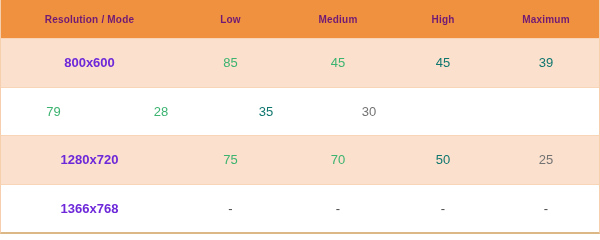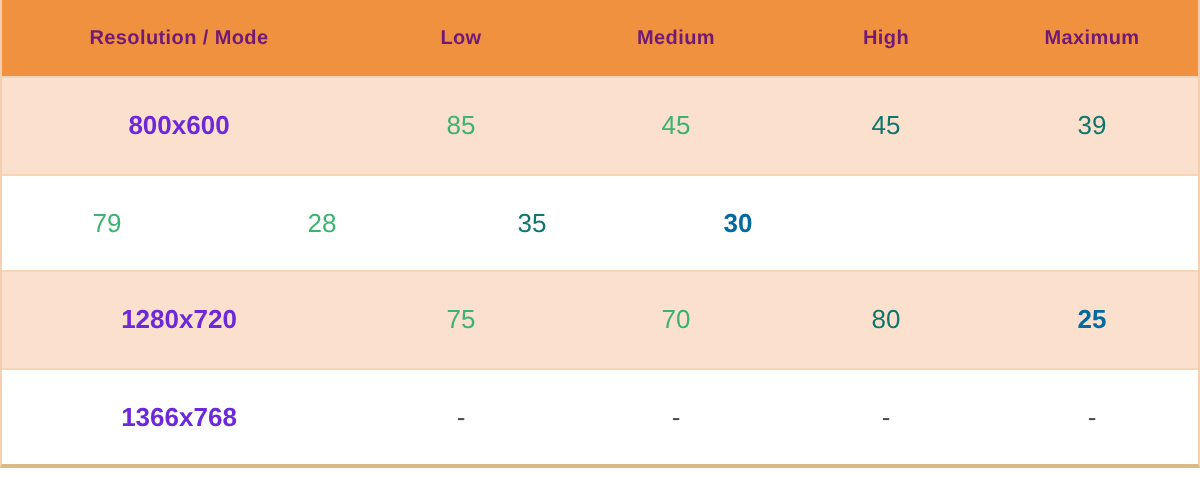--- a/index.html
+++ b/index.html
@@ -79,21 +79,21 @@
     font-size: 13px;
     font-weight: bold;
   }
 
   .value-cell {
     font-size: 13px;
     font-weight: normal;
   }
   .value-cell.v-green { color: #3cb371; }
   .value-cell.v-olive { color: #0f766e; }
-  .value-cell.v-red   { color: #0369a1; font-weight: bold; }
+  .value-cell.v-red   { color: #737373; }
   .value-cell.v-none  { color: #4a4a4a; }
 </style>
 </head>
 <body>
 
 <div class="benchmark-table">
 
   <div class="row header-row">
     <div class="cell col-0">Resolution / Mode</div>
     <div class="cell col-1">Low</div>
@@ -114,21 +114,21 @@
     <div class="cell col-1 value-cell v-green">79</div>
     <div class="cell col-2 value-cell v-green">28</div>
     <div class="cell col-3 value-cell v-olive">35</div>
     <div class="cell col-4 value-cell v-red">30</div>
   </div>
 
   <div class="row body-row shaded">
     <div class="cell col-0 label-cell">1280x720</div>
     <div class="cell col-1 value-cell v-green">75</div>
     <div class="cell col-2 value-cell v-green">70</div>
-    <div class="cell col-3 value-cell v-olive">80</div>
+    <div class="cell col-3 value-cell v-olive">50</div>
     <div class="cell col-4 value-cell v-red">25</div>
   </div>
 
   <div class="row body-row plain">
     <div class="cell col-0 label-cell">1366x768</div>
     <div class="cell col-1 value-cell v-none">-</div>
     <div class="cell col-2 value-cell v-none">-</div>
     <div class="cell col-3 value-cell v-none">-</div>
     <div class="cell col-4 value-cell v-none">-</div>
   </div>

